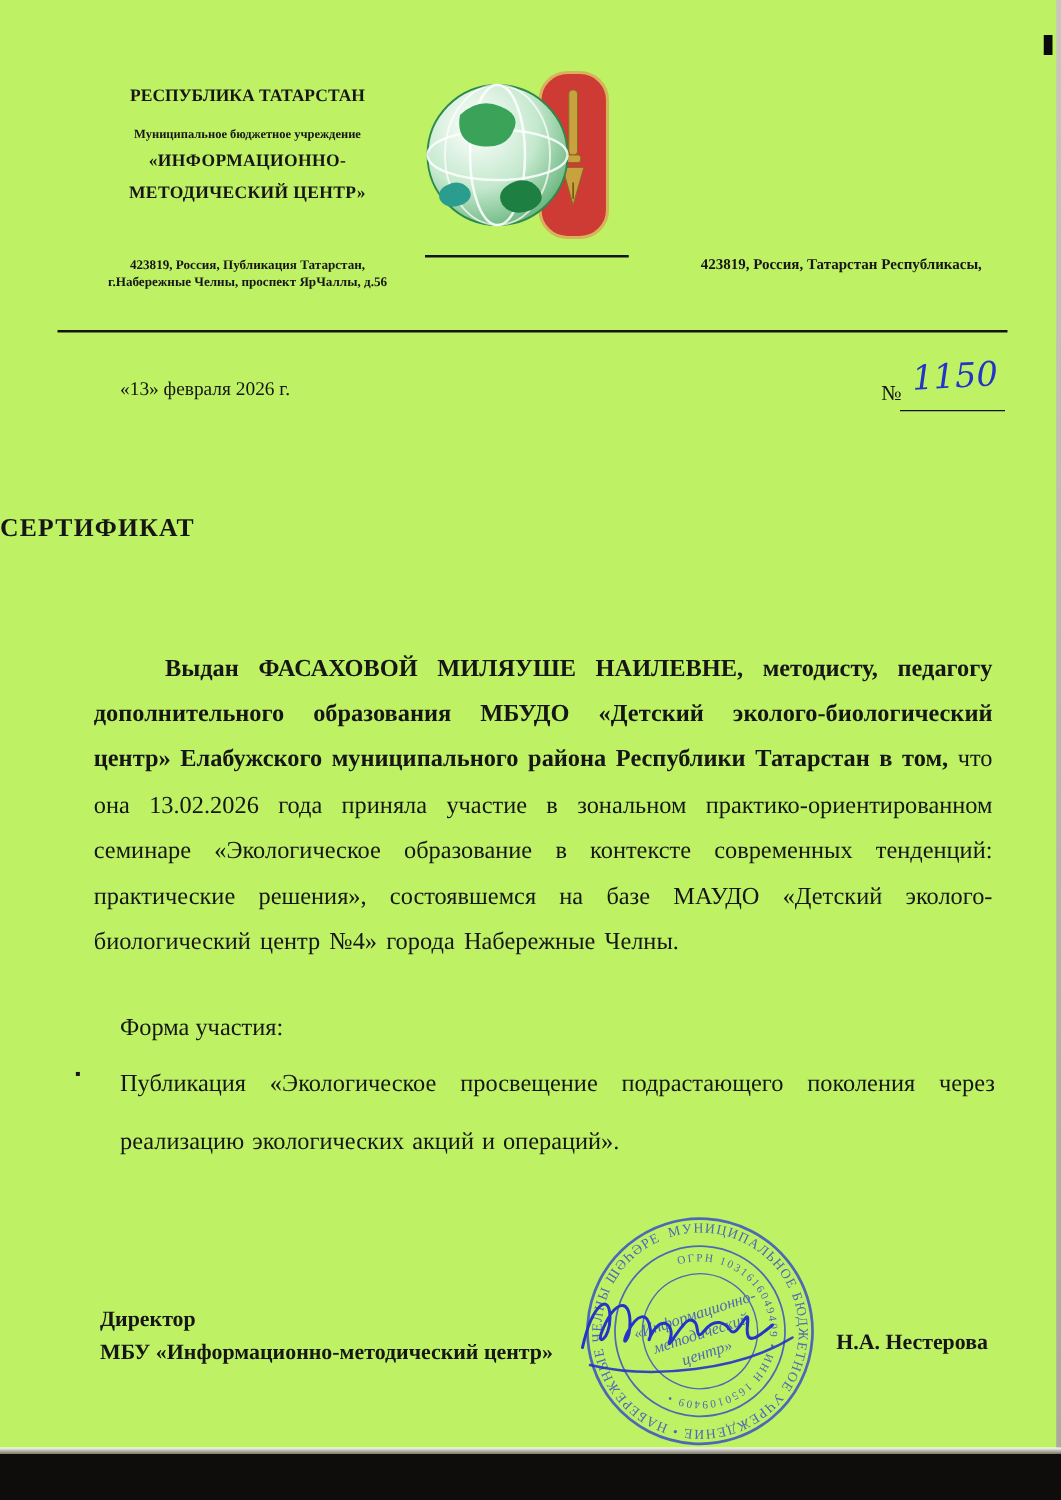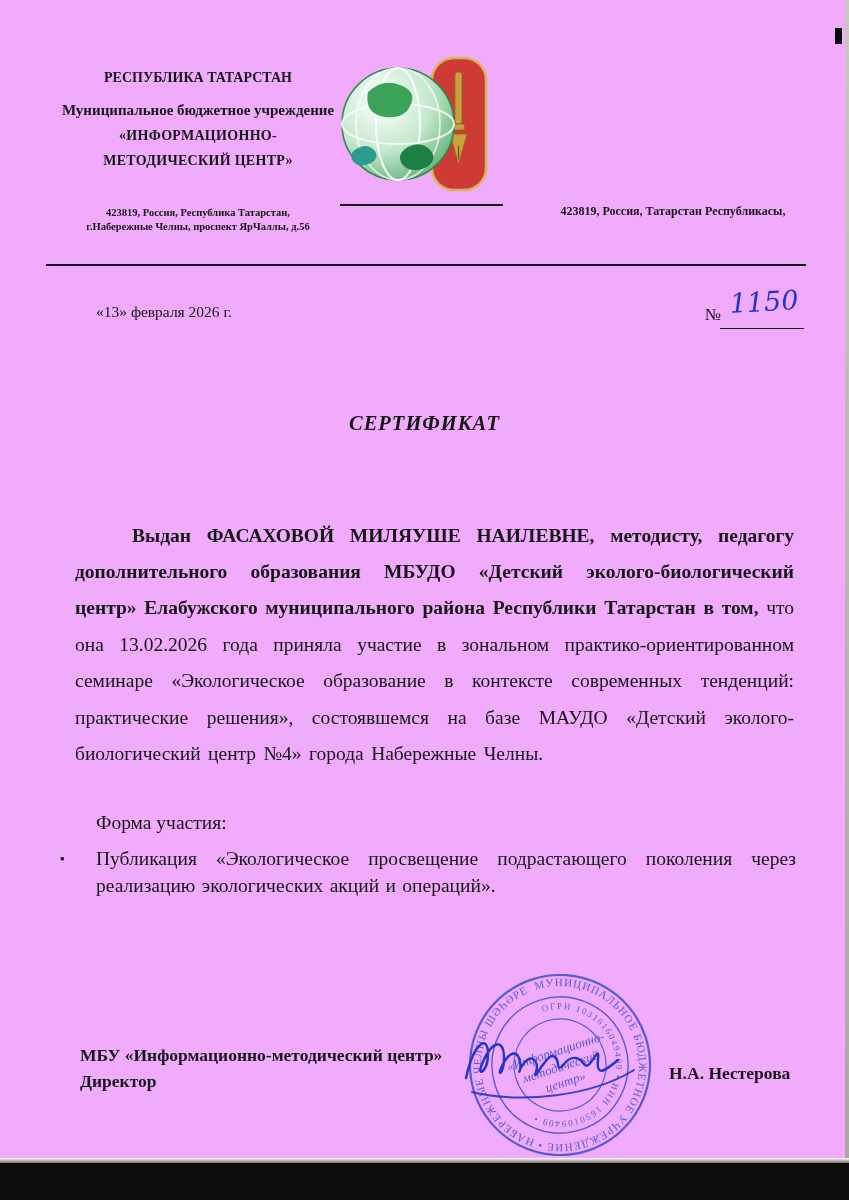--- a/index.html
+++ b/index.html
@@ -1,53 +1,53 @@
 <!DOCTYPE html>
 <html><head>
 <meta charset="utf-8">
 <style>
   html,body { margin:0; padding:0; background:#9a9a9a; }
   .page {
     position:relative; width:849px; height:1200px; margin:0 auto;
-    background:#f0abfc; overflow:hidden;
+    background:#bef264; overflow:hidden;
     font-family:"Liberation Serif", serif; color:#161616;
   }
   
   .lh-left  { position:absolute; left:52px;  top:70px;  width:292px; text-align:center; font-weight:bold; }
   .lh-left .l1 { font-size:14px;   margin-bottom:9px; }
-  .lh-left .l2 { font-size:15px; margin-bottom:9px;margin-top:16px; }
+  .lh-left .l2 { font-size:10px; margin-bottom:9px;margin-top:16px; }
   .lh-left .l3 { font-size:14px;   margin-bottom:9px; letter-spacing:.3px; }
   .lh-left .l4 { font-size:14px;   letter-spacing:.3px; }
   .lh-right { position:absolute; left:522px; top:72px; width:300px; text-align:center; font-weight:bold; }
   .lh-right .l1 { font-size:13.5px; margin-bottom:11px; }
   .lh-right .l2 { font-size:13px;   margin-bottom:11px; }
   .lh-right .l3 { font-size:13px; }
   .addr-left  { position:absolute; left:52px;  top:206px; width:292px; text-align:center; font-weight:bold; font-size:10.5px; line-height:14px; }
   .addr-right { position:absolute; left:524px; top:204px; width:298px; text-align:center; font-weight:bold; font-size:12px; line-height:14px; }
   .logo-box { position:absolute; left:338px; top:52px; width:170px; height:152px; }
   .logo-rule { position:absolute; left:340px; top:204px; width:163px; border-top:2px solid #151515; }
   .phone { position:absolute; left:334px; top:216px; width:176px; text-align:center; font-weight:bold; font-size:10.5px; line-height:14px; }
   .rule-main { position:absolute; left:46px; top:264px; width:760px; border-top:2.5px solid #141414; }
   
   .date-line { position:absolute; left:96px; top:303px; font-size:15.5px; }
   .num-label { position:absolute; left:705px; top:305px; font-size:17px; }
   .num-value { position:absolute; left:724px; top:286px; width:80px; text-align:center;
                color:#2433c8; font-size:27px; font-style:italic; font-family:"DejaVu Serif", serif;
                transform:rotate(-3deg); }
   .num-line  { position:absolute; left:720px; top:328px; width:84px; border-top:1.5px solid #141414; }
   
-  .title { position:absolute; left:0; top:412px; width:100%; text-align:center;
-           font-weight:bold; font-size:20.5px; letter-spacing:1px;font-style:italic; }
+  .title { position:absolute; left:0; top:412px; width:100%; text-align:left;
+           font-weight:bold; font-size:20.5px; letter-spacing:1px; }
   .body-par { position:absolute; left:75px; top:498px; width:719px;
               font-size:19.5px; line-height:36.4px; text-align:justify; text-indent:57px;
               word-spacing:2.5px; }
   .participation-label { position:absolute; left:96px; top:812px; font-size:19.5px; }
   .bullet-marker { position:absolute; left:60px; top:851px; font-size:13px; }
   .bullet-item { position:absolute; left:96px; top:845px; width:700px;
-                 font-size:19.5px; line-height:27px; text-align:justify; word-spacing:1.5px; }
+                 font-size:19.5px; line-height:46px; text-align:justify; word-spacing:1.5px; }
   
   .signoff { position:absolute; left:80px; top:1042px; font-size:17.5px; font-weight:bold; line-height:26px; z-index:4; }
   .signoff-name { position:absolute; left:669px; top:1063px; font-size:17.5px; font-weight:bold; z-index:4; }
   .stamp { position:absolute; left:450px; top:955px; width:220px; height:220px; opacity:.8; z-index:2; }
   .signature { position:absolute; left:452px; top:1020px; width:200px; height:92px; z-index:3; }
   
   .scan-speck  { position:absolute; left:835px; top:28px; width:7px; height:16px; background:#0a0a0a; z-index:6; }
   .scan-right  { position:absolute; right:0; top:0; width:4px; height:1200px;
                  background:linear-gradient(180deg,#c9c6c0,#aaa79f); z-index:5; }
   .scan-bottom { position:absolute; left:0; top:1163px; width:849px; height:37px; background:#0e0d0b; z-index:6; }
@@ -93,21 +93,21 @@
         <ellipse cx="60" cy="72" rx="56" ry="20" fill="none" stroke="#ffffff" stroke-width="2" opacity="0.85"></ellipse>
         <path d="M30,40 q15,-14 32,-7 q18,7 10,21 q-6,13 -25,11 q-21,-3 -17,-25z" fill="#2f9e50" opacity="0.95"></path>
         <path d="M70,95 q14,-7 23,4 q7,10 -6,17 q-15,6 -23,-4 q-6,-10 6,-17z" fill="#1d7f42"></path>
         <path d="M20,96 q10,-5 17,3 q5,8 -6,13 q-12,4 -17,-4 q-3,-8 6,-12z" fill="#2a9d8f"></path>
       </g>
     </svg>
   </div>
 
 
   <div class="addr-left">
-    <div>423819, Россия, Республика Татарстан,</div>
+    <div>423819, Россия, Публикация Татарстан,</div>
     <div>г.Набережные Челны, проспект ЯрЧаллы,  д.56</div>
   </div>
 
   <div class="logo-rule"></div>
 
 
   <div class="addr-right">
     <div>423819, Россия,  Татарстан Республикасы,</div>
   </div>
 
@@ -120,22 +120,22 @@
 
   <div class="title">СЕРТИФИКАТ</div>
 
   <p class="body-par"><strong>Выдан ФАСАХОВОЙ МИЛЯУШЕ НАИЛЕВНЕ, методисту, педагогу дополнительного образования МБУДО «Детский эколого-биологический центр» Елабужского муниципального района Республики Татарстан в том,</strong><span> что она 13.02.2026 года приняла участие в зональном практико-ориентированном семинаре «Экологическое образование в контексте современных тенденций: практические решения», состоявшемся на базе МАУДО «Детский эколого-биологический центр №4» города Набережные Челны.</span></p>
 
   <div class="participation-label">Форма участия:</div>
   <div class="bullet-marker">▪</div>
   <div class="bullet-item">Публикация «Экологическое просвещение подрастающего поколения через реализацию экологических акций и операций».</div>
 
   <div class="signoff">
+    <div>Директор</div>
     <div>МБУ «Информационно-методический центр»</div>
-    <div>Директор</div>
   </div>
 
   <svg class="stamp" viewBox="0 0 220 220">
     <defs>
       <path id="stamp-ring-outer" d="M110,110 m0,-79 a79,79 0 1,1 -0.01,0"></path>
       <path id="stamp-ring-inner" d="M110,110 m0,-56 a56,56 0 1,1 -0.01,0"></path>
     </defs>
     <g transform="rotate(-18 110 110)">
       <g fill="none" stroke="#3347c9">
         <circle cx="110" cy="110" r="90" stroke-width="2.2"></circle>

